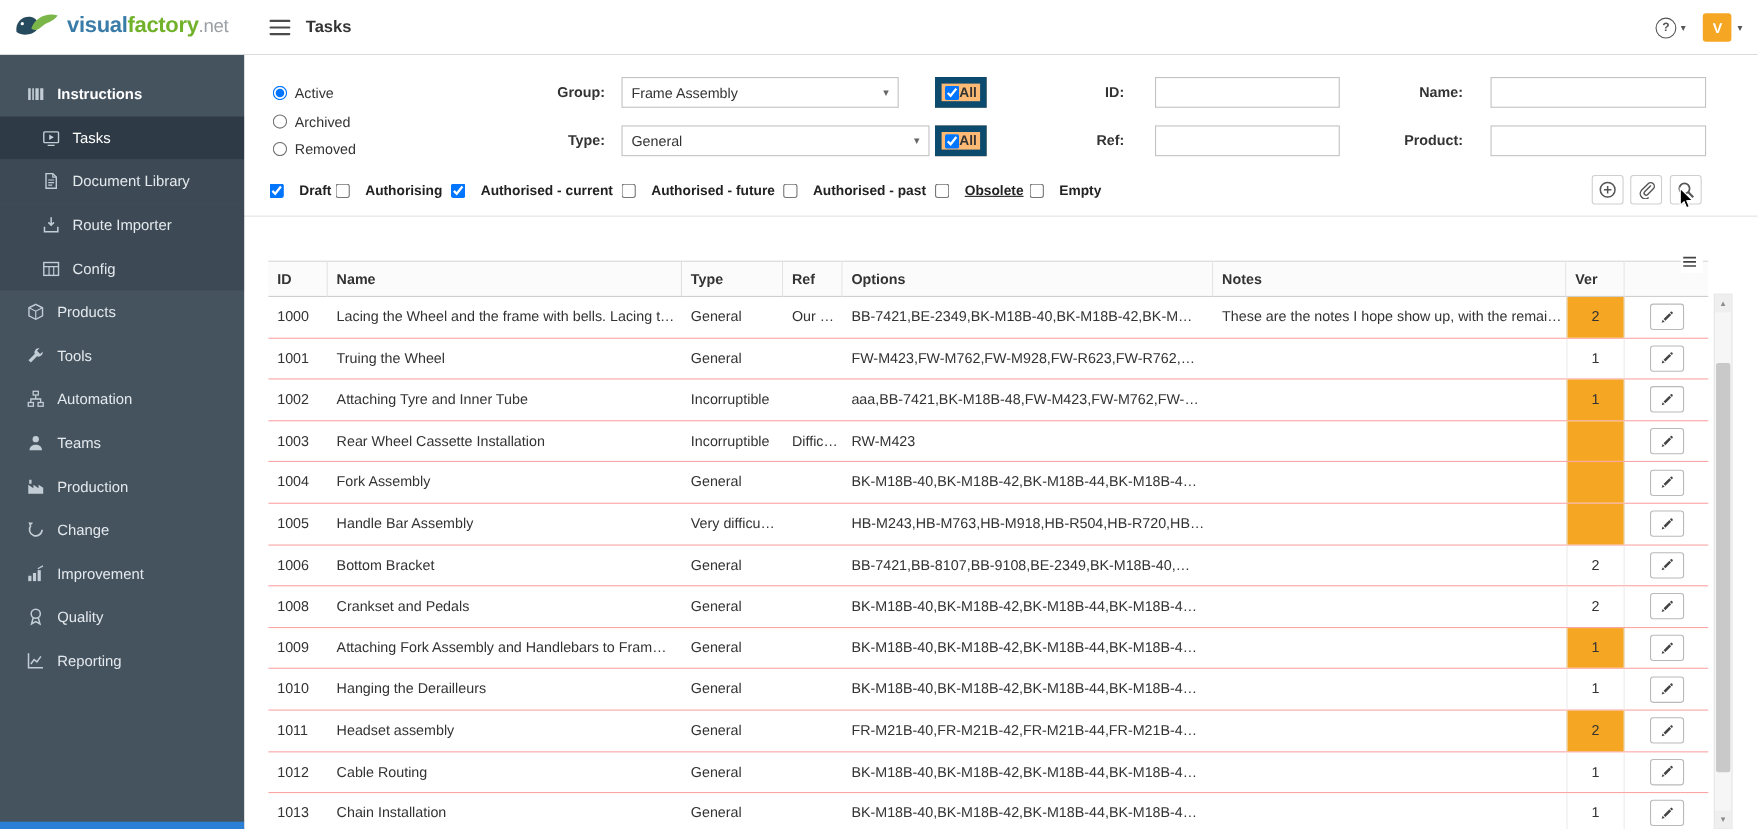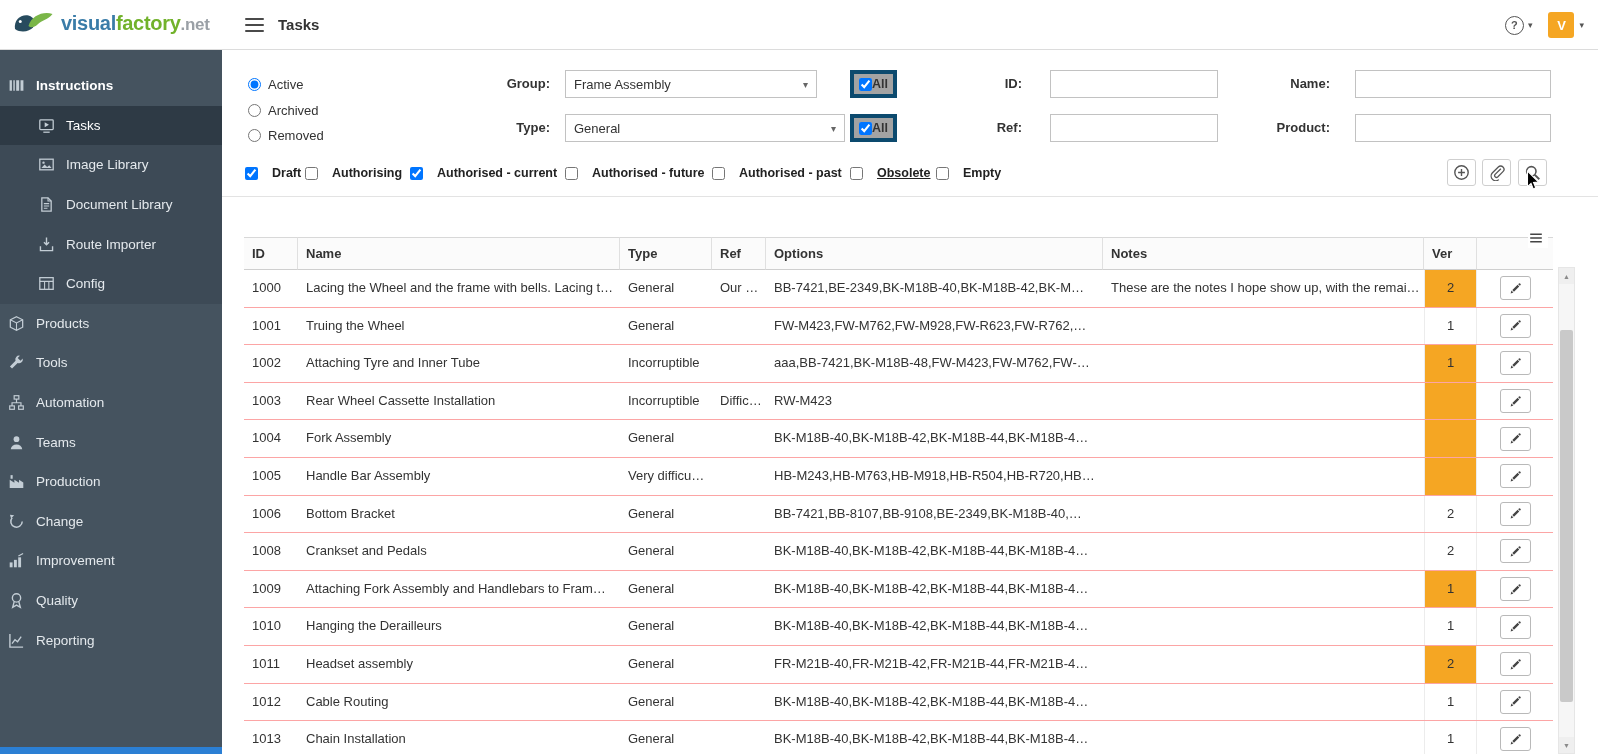--- a/index.html
+++ b/index.html
@@ -4,50 +4,50 @@
 <style>
   *{box-sizing:border-box;margin:0;padding:0}
   html,body{width:1598px;height:754px}
   body{font-family:"Liberation Sans",sans-serif;background:#fff;overflow:hidden;font-size:13px;color:#333}
   .app{position:relative;width:1598px;height:754px;overflow:hidden;background:#fff}
 
   
   .topbar{position:absolute;left:0;top:0;width:100%;height:50px;background:#fff;border-bottom:1px solid #dcdcdc;z-index:10}
   .brand{position:absolute;left:12px;top:8px;display:flex;align-items:center;gap:7px;cursor:pointer}
   .brand-text{font-size:20px;font-weight:700;letter-spacing:-0.3px}
-  .b1{color:#3a7ca8}.b2{color:#72b22b}.b3{color:#9aa0a6;font-weight:700;font-size:17px}
+  .b1{color:#3a7ca8}.b2{color:#72b22b}.b3{color:#9aa0a6;font-weight:400;font-size:17px}
   .hamburger{position:absolute;left:245px;top:18px;width:19px;height:14px;display:flex;flex-direction:column;justify-content:space-between;cursor:pointer}
   .hamburger span{height:2.4px;background:#4a4a4a;border-radius:1px}
   .page-title{position:absolute;left:278px;top:16px;font-size:15px;font-weight:600;color:#333}
   .topbar-right{position:absolute;right:14px;top:0;height:50px;display:flex;align-items:center;gap:16px}
   .help{display:flex;align-items:center;gap:4px;cursor:pointer}
   .help-circle{width:19px;height:19px;border:1.6px solid #555;border-radius:50%;display:flex;align-items:center;justify-content:center;font-size:11px;font-weight:700;color:#555}
   .caret{font-size:9px;color:#555}
   .avatar-wrap{display:flex;align-items:center;gap:5px;cursor:pointer}
   .avatar{width:26px;height:26px;border-radius:3px;color:#fff;font-weight:700;display:flex;align-items:center;justify-content:center;font-size:13px}
 
   
   .sidebar{position:absolute;left:0;top:50px;width:222px;height:704px;background:#45535f;padding-top:16px;z-index:5;overflow:hidden}
-  .sb-item{height:39.6px;display:flex;align-items:center;padding-left:8px;color:#e4e9ed;font-size:13.5px;cursor:pointer;white-space:nowrap}
+  .sb-item{height:39.6px;display:flex;align-items:center;padding-left:24px;color:#e4e9ed;font-size:13.5px;cursor:pointer;white-space:nowrap}
   .sb-item.sub{padding-left:38px;background:#3d4a56}
   .sb-item.header{font-weight:700;color:#fff}
   .sb-item.active{background:#2e3a45;color:#fff}
   .sb-item .icon{width:17px;height:17px;margin-right:11px;color:#c3cdd5;flex:none}
   .icon svg{width:100%;height:100%;display:block}
   .sb-strip{position:absolute;left:0;bottom:0;width:222px;height:7px;background:#2b7fd4}
 
   
   .content{position:absolute;left:222px;top:50px;width:1376px;height:704px;background:#fff}
   .status-radios{position:absolute;left:26px;top:22px}
   .radio-item{display:flex;align-items:center;gap:7px;height:25.5px;font-size:13px;color:#333;cursor:pointer}
   .radio-item input{width:13px;height:13px}
   .flabel{position:absolute;width:80px;height:28px;line-height:28px;text-align:right;font-size:13px;font-weight:600;color:#333}
   .fselect{position:absolute;height:28px;border:1px solid #c2c2c2;background:#fff;display:flex;align-items:center;padding:0 8px;font-size:13px;color:#333;cursor:pointer}
   .fselect-caret{margin-left:auto;color:#666;font-size:10px}
-  .fall{position:absolute;height:28px;width:47px;background:#a3a3a3;border:4px solid #0c4a6e;display:flex;align-items:center;justify-content:center;gap:0;font-size:12.5px;font-weight:600;color:#333;cursor:pointer}
+  .fall{position:absolute;height:28px;width:47px;background:#fdba74;border:6px solid #0c4a6e;display:flex;align-items:center;justify-content:center;gap:0;font-size:12.5px;font-weight:600;color:#333;cursor:pointer}
   .fall input{width:13px;height:13px}
   .ftext{position:absolute;height:28px;border:1px solid #c2c2c2;padding:0 6px;font-size:13px;font-family:inherit;color:#333;background:#fff}
   .fstate{position:absolute;top:115px;display:flex;align-items:center;gap:14px;font-size:12.5px;font-weight:700;color:#222;cursor:pointer;height:16px;white-space:nowrap}
   .fstate input{width:13px;height:13px}
   .tool-btn{position:absolute;top:109px;width:29px;height:27px;background:#fff;border:1px solid #cfcfcf;border-radius:3px;display:flex;align-items:center;justify-content:center;color:#555;cursor:pointer;padding:0}
   .tool-btn svg{width:17px;height:17px}
   .divider{position:absolute;left:0;top:146px;width:100%;height:1px;background:#e3e3e3}
   .cursor{position:absolute;left:1304px;top:120px;z-index:30;pointer-events:none}
 
   
@@ -116,30 +116,20 @@
         </div>
         <div class="sb-item sub active">
           <span class="icon">
             <svg viewBox="0 0 16 16" aria-hidden="true">
               <rect x="1.7" y="2.7" width="12.6" height="9.2" rx="0.8" fill="none" stroke="currentColor" stroke-width="1.2"></rect>
               <path fill="currentColor" d="M6.3 4.9l4 2.4-4 2.4z"></path>
               <path stroke="currentColor" stroke-width="1.2" fill="none" d="M5 14.3h6"></path>
             </svg>
           </span>
           <span class="sb-label">Tasks</span>
-        </div>
-        <div class="sb-item sub">
-          <span class="icon">
-            <svg viewBox="0 0 16 16" aria-hidden="true">
-              <rect x="1.7" y="3" width="12.6" height="10" fill="none" stroke="currentColor" stroke-width="1.2"></rect>
-              <circle cx="5.2" cy="6.3" r="1.1" fill="currentColor"></circle>
-              <path fill="currentColor" d="M3.2 11.4l3-3.4 2.4 2.4 2-1.8 2.2 2.8z"></path>
-            </svg>
-          </span>
-          <span class="sb-label">Image Library</span>
         </div>
         <div class="sb-item sub">
           <span class="icon">
             <svg viewBox="0 0 16 16" aria-hidden="true">
               <path d="M3.6 1.7h5.8l3 3v9.6H3.6z" fill="none" stroke="currentColor" stroke-width="1.2"></path>
               <path d="M9.4 1.7v3h3" fill="none" stroke="currentColor" stroke-width="1"></path>
               <path d="M5.5 7.2h5M5.5 9.4h5M5.5 11.6h3.4" fill="none" stroke="currentColor" stroke-width="1"></path>
             </svg>
           </span>
           <span class="sb-label">Document Library</span>

